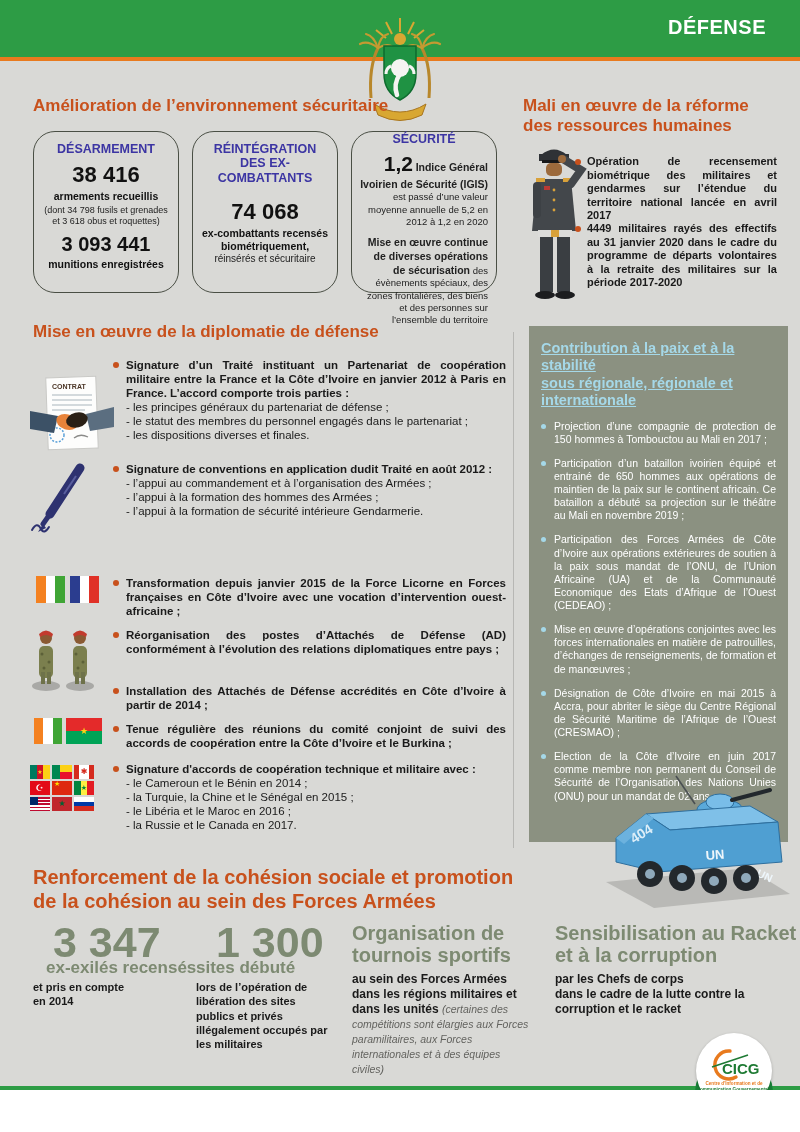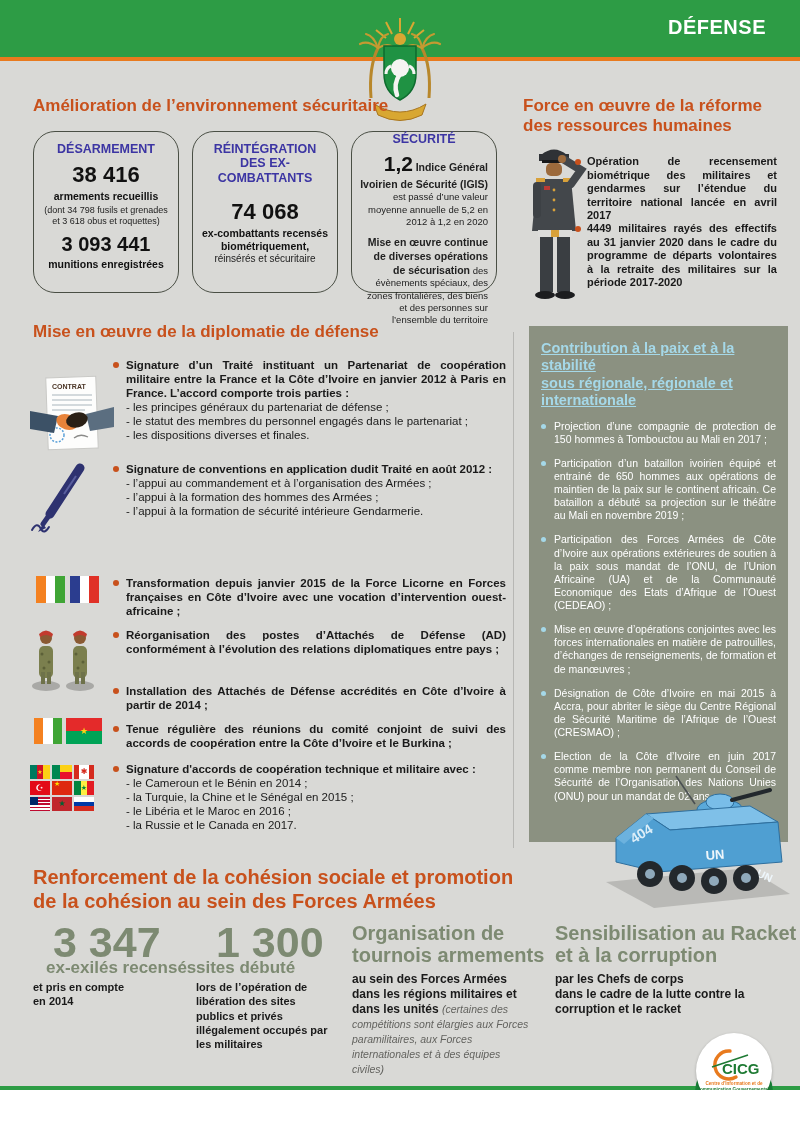--- a/index.html
+++ b/index.html
@@ -146,21 +146,21 @@
       <b>Indice Général Ivoirien de Sécurité (IGIS)</b>
       <span>est passé d’une valeur moyenne annuelle de 5,2 en 2012 à 1,2 en 2020</span>
     </div>
     <div class="sec-line" style="margin-top:8px;">
       <b>Mise en œuvre continue de diverses opérations de sécurisation</b>
       <span>des évènements spéciaux, des zones frontalières, des biens et des personnes sur l’ensemble du territoire</span>
     </div>
   </div>
 
   <div class="h-orange" style="left:523px;top:96px;width:260px;">
-    <div>Force en œuvre de la réforme</div>
+    <div>Mali en œuvre de la réforme</div>
     <div>des ressources humaines</div>
   </div>
 
   <svg class="icn" style="left:513px;top:138px;" width="75" height="168" viewBox="0 0 75 168">
     <path d="M28,17 q13,-11 26,0 z" fill="#2f3236"></path>
     <rect x="26" y="16" width="30" height="7" fill="#2f3236"></rect>
     <rect x="29" y="22" width="24" height="3" fill="#17181a"></rect>
     <rect x="33" y="25" width="16" height="13" rx="5" fill="#9c6a3c"></rect>
     <path d="M24,41 h34 l5,52 h-44 z" fill="#43474b"></path>
     <rect x="23" y="40" width="9" height="4" fill="#d8a13a"></rect>
@@ -332,21 +332,21 @@
   <div class="stat-lbl" style="left:46px;top:958px;">ex-exilés recensés</div>
   <div class="stat-note" style="left:33px;top:980px;width:140px;">et pris en compte
 en 2014</div>
 
   <div class="stat-big" style="left:196px;top:918px;">1 300</div>
   <div class="stat-lbl" style="left:196px;top:958px;">sites débuté</div>
   <div class="stat-note" style="left:196px;top:980px;width:132px;">lors de l’opération de libération des sites publics et privés illégalement occupés par les militaires</div>
 
   <div class="h-sage" style="left:352px;top:922px;">
     <div>Organisation de</div>
-    <div>tournois armements</div>
+    <div>tournois sportifs</div>
   </div>
   <div class="b-body" style="left:352px;top:972px;width:178px;">
     <span>au sein des Forces Armées dans les régions militaires et dans les unités </span><span class="it">(certaines des compétitions sont élargies aux Forces paramilitaires, aux Forces internationales et à des équipes civiles)</span>
   </div>
 
   <div class="h-sage" style="left:555px;top:922px;">
     <div>Sensibilisation au Racket</div>
     <div>et à la corruption</div>
   </div>
   <div class="b-body" style="left:555px;top:972px;width:220px;">

